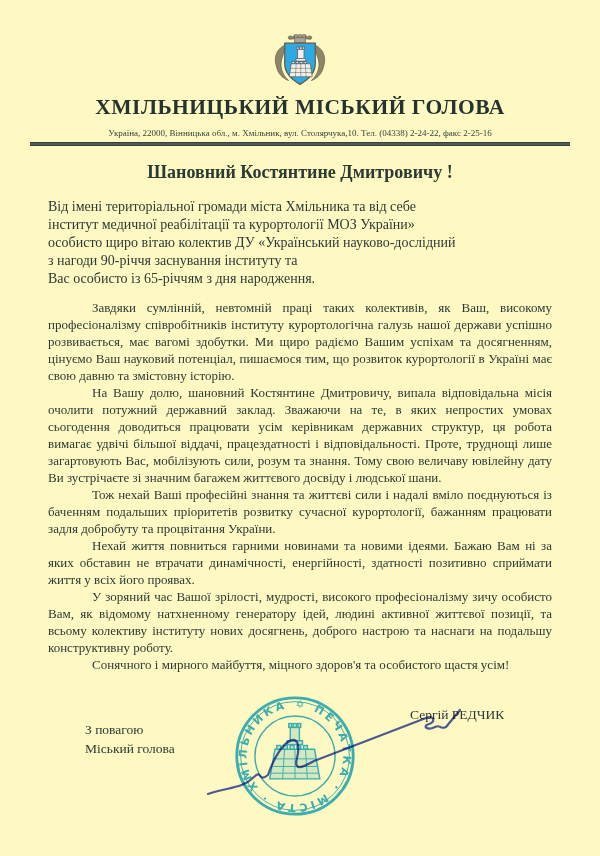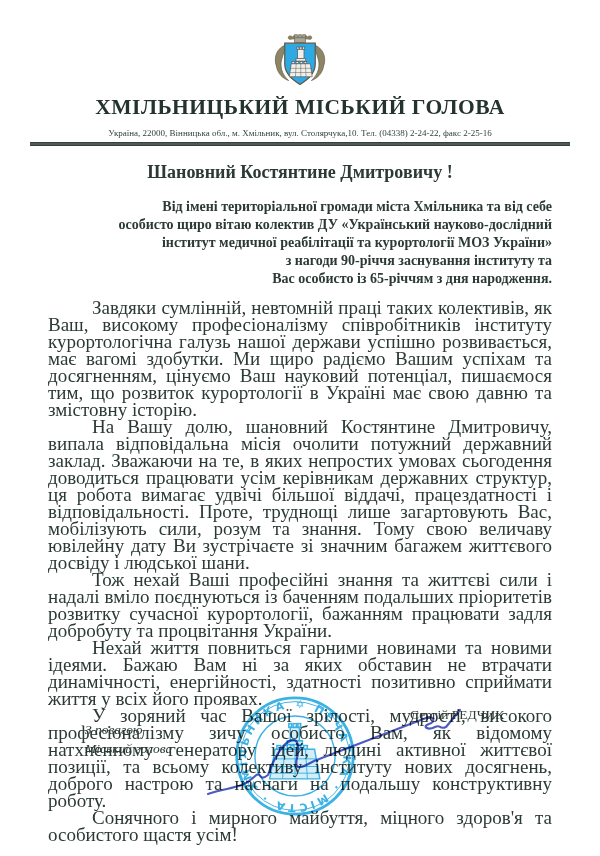--- a/index.html
+++ b/index.html
@@ -1,20 +1,20 @@
 <!DOCTYPE html>
 <html lang="uk"><head>
 <meta charset="utf-8">
 <style>
   html,body{margin:0;padding:0;background:#888;}
   .page{
     position:relative;
     width:600px;height:856px;
     margin:0 auto;
-    background:#ffffff;
+    background:#fef9c3;
     overflow:hidden;
     font-family:"Liberation Serif","DejaVu Serif",serif;
     color:#2c3a35;
   }
   
   .letterhead{text-align:center;}
   .emblem{display:block;margin:32px auto 0 auto;width:58px;height:62px;}
   .lh-title{
     margin:1px 0 0 0;
     font-size:21.5px;line-height:25px;
@@ -30,31 +30,31 @@
   .rule{
     margin:3px auto 0 auto;width:540px;height:4px;
     background:linear-gradient(#29332e,#5d6861,#29332e);
   }
   
   .letter-main{padding:0 48px;}
   .salutation{
     margin:17px 0 0 0;text-align:center;
     font-weight:bold;font-size:18px;line-height:18px;
   }
-  .intro{margin-top:17px;text-align:right;font-weight:bold;font-size:14px;}
+  .intro{margin-top:17px;text-align:left;font-weight:normal;font-size:14px;}
   .intro-line{line-height:18px;}
   .body-p{
     margin:0;text-align:justify;text-indent:44px;
-    font-size:19px;line-height:17px;
+    font-size:13px;line-height:17px;
   }
   .body-p.first{margin-top:11px;}
   
   .sig-left{
     position:absolute;left:85px;top:720px;
-    font-size:13.5px;line-height:19px;font-style:italic;
+    font-size:13.5px;line-height:19px;
   }
   .sig-name{
     position:absolute;left:410px;top:706px;
     font-size:13.5px;line-height:18px;
   }
   .stamp{
     position:absolute;left:233px;top:694px;
     width:124px;height:124px;
     mix-blend-mode:multiply;opacity:.92;
   }
@@ -121,22 +121,22 @@
 
     <div class="rule"></div>
   </header>
 
   <main class="letter-main">
 
     <p class="salutation">Шановний Костянтине Дмитровичу !</p>
 
     <div class="intro">
       <div class="intro-line">Від імені територіальної громади міста Хмільника та від себе</div>
+      <div class="intro-line">інститут медичної реабілітації та курортології МОЗ України»</div>
       <div class="intro-line">особисто щиро вітаю колектив ДУ «Український науково-дослідний</div>
-      <div class="intro-line">інститут медичної реабілітації та курортології МОЗ України»</div>
       <div class="intro-line">з нагоди 90-річчя заснування інституту та</div>
       <div class="intro-line">Вас особисто із 65-річчям з дня народження.</div>
     </div>
 
     <p class="body-p first">Завдяки сумлінній, невтомній праці таких колективів, як Ваш, високому професіоналізму співробітників інституту курортологічна галузь нашої держави успішно розвивається, має вагомі здобутки. Ми щиро радіємо Вашим успіхам та досягненням, цінуємо Ваш науковий потенціал, пишаємося тим, що розвиток курортології в Україні має свою давню та змістовну історію.</p>
     <p class="body-p">На Вашу долю, шановний Костянтине Дмитровичу, випала відповідальна місія очолити потужний державний заклад. Зважаючи на те, в яких непростих умовах сьогодення доводиться працювати усім керівникам державних структур, ця робота вимагає удвічі більшої віддачі, працездатності і відповідальності. Проте, труднощі лише загартовують Вас, мобілізують сили, розум та знання. Тому свою величаву ювілейну дату Ви зустрічаєте зі значним багажем життєвого досвіду і людської шани.</p>
     <p class="body-p">Тож нехай Ваші професійні знання та життєві сили і надалі вміло поєднуються із баченням подальших пріоритетів розвитку сучасної курортології, бажанням працювати задля добробуту та процвітання України.</p>
     <p class="body-p">Нехай життя повниться гарними новинами та новими ідеями. Бажаю Вам ні за яких обставин не втрачати динамічності, енергійності, здатності позитивно сприймати життя у всіх його проявах.</p>
     <p class="body-p">У зоряний час Вашої зрілості, мудрості, високого професіоналізму зичу особисто Вам, як відомому натхненному генератору ідей, людині активної життєвої позиції, та всьому колективу інституту нових досягнень, доброго настрою та наснаги на подальшу конструктивну роботу.</p>
     <p class="body-p">Сонячного і мирного майбуття, міцного здоров'я та особистого щастя усім!</p>

